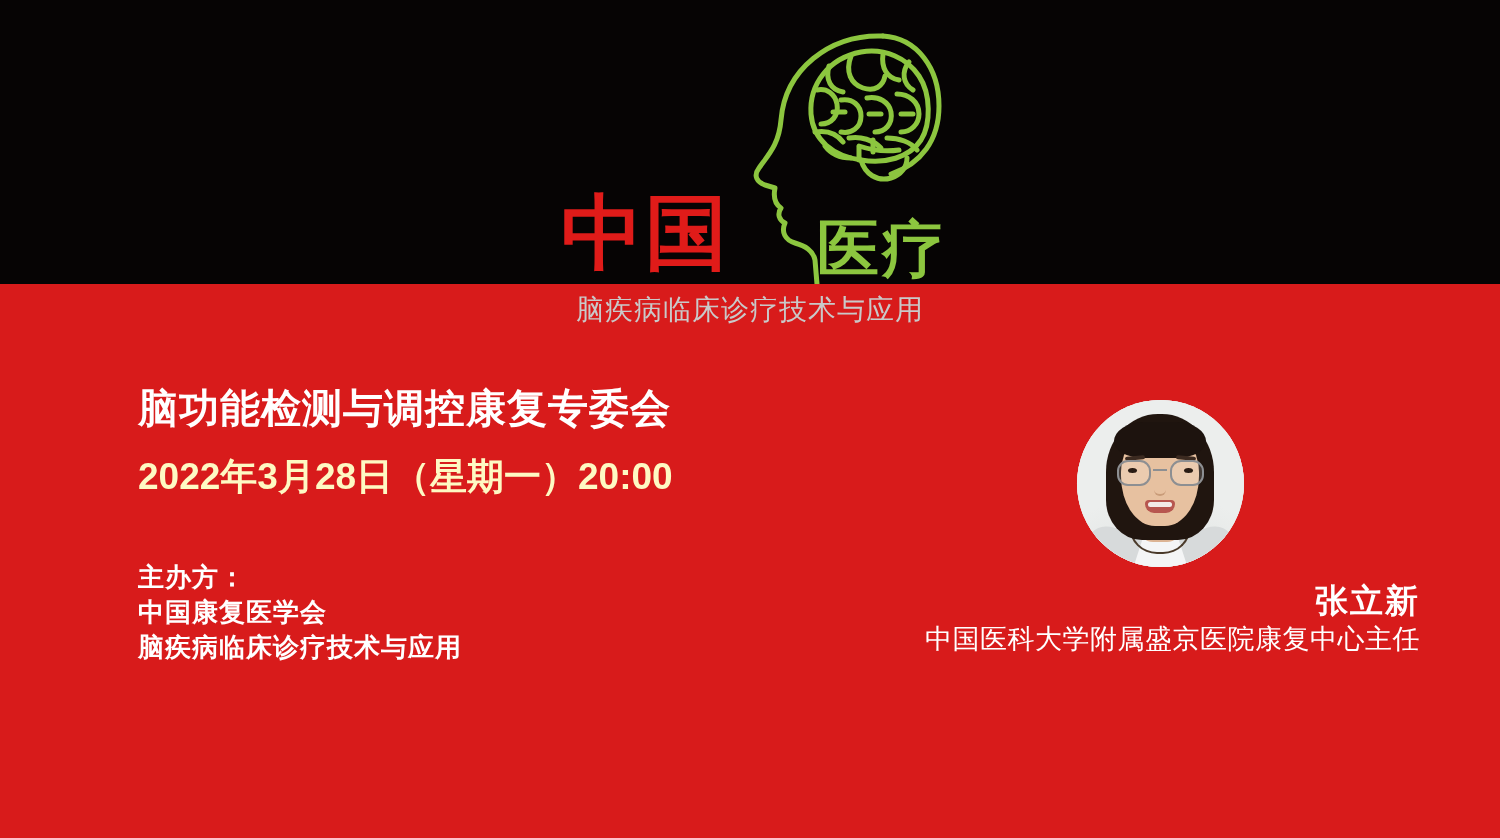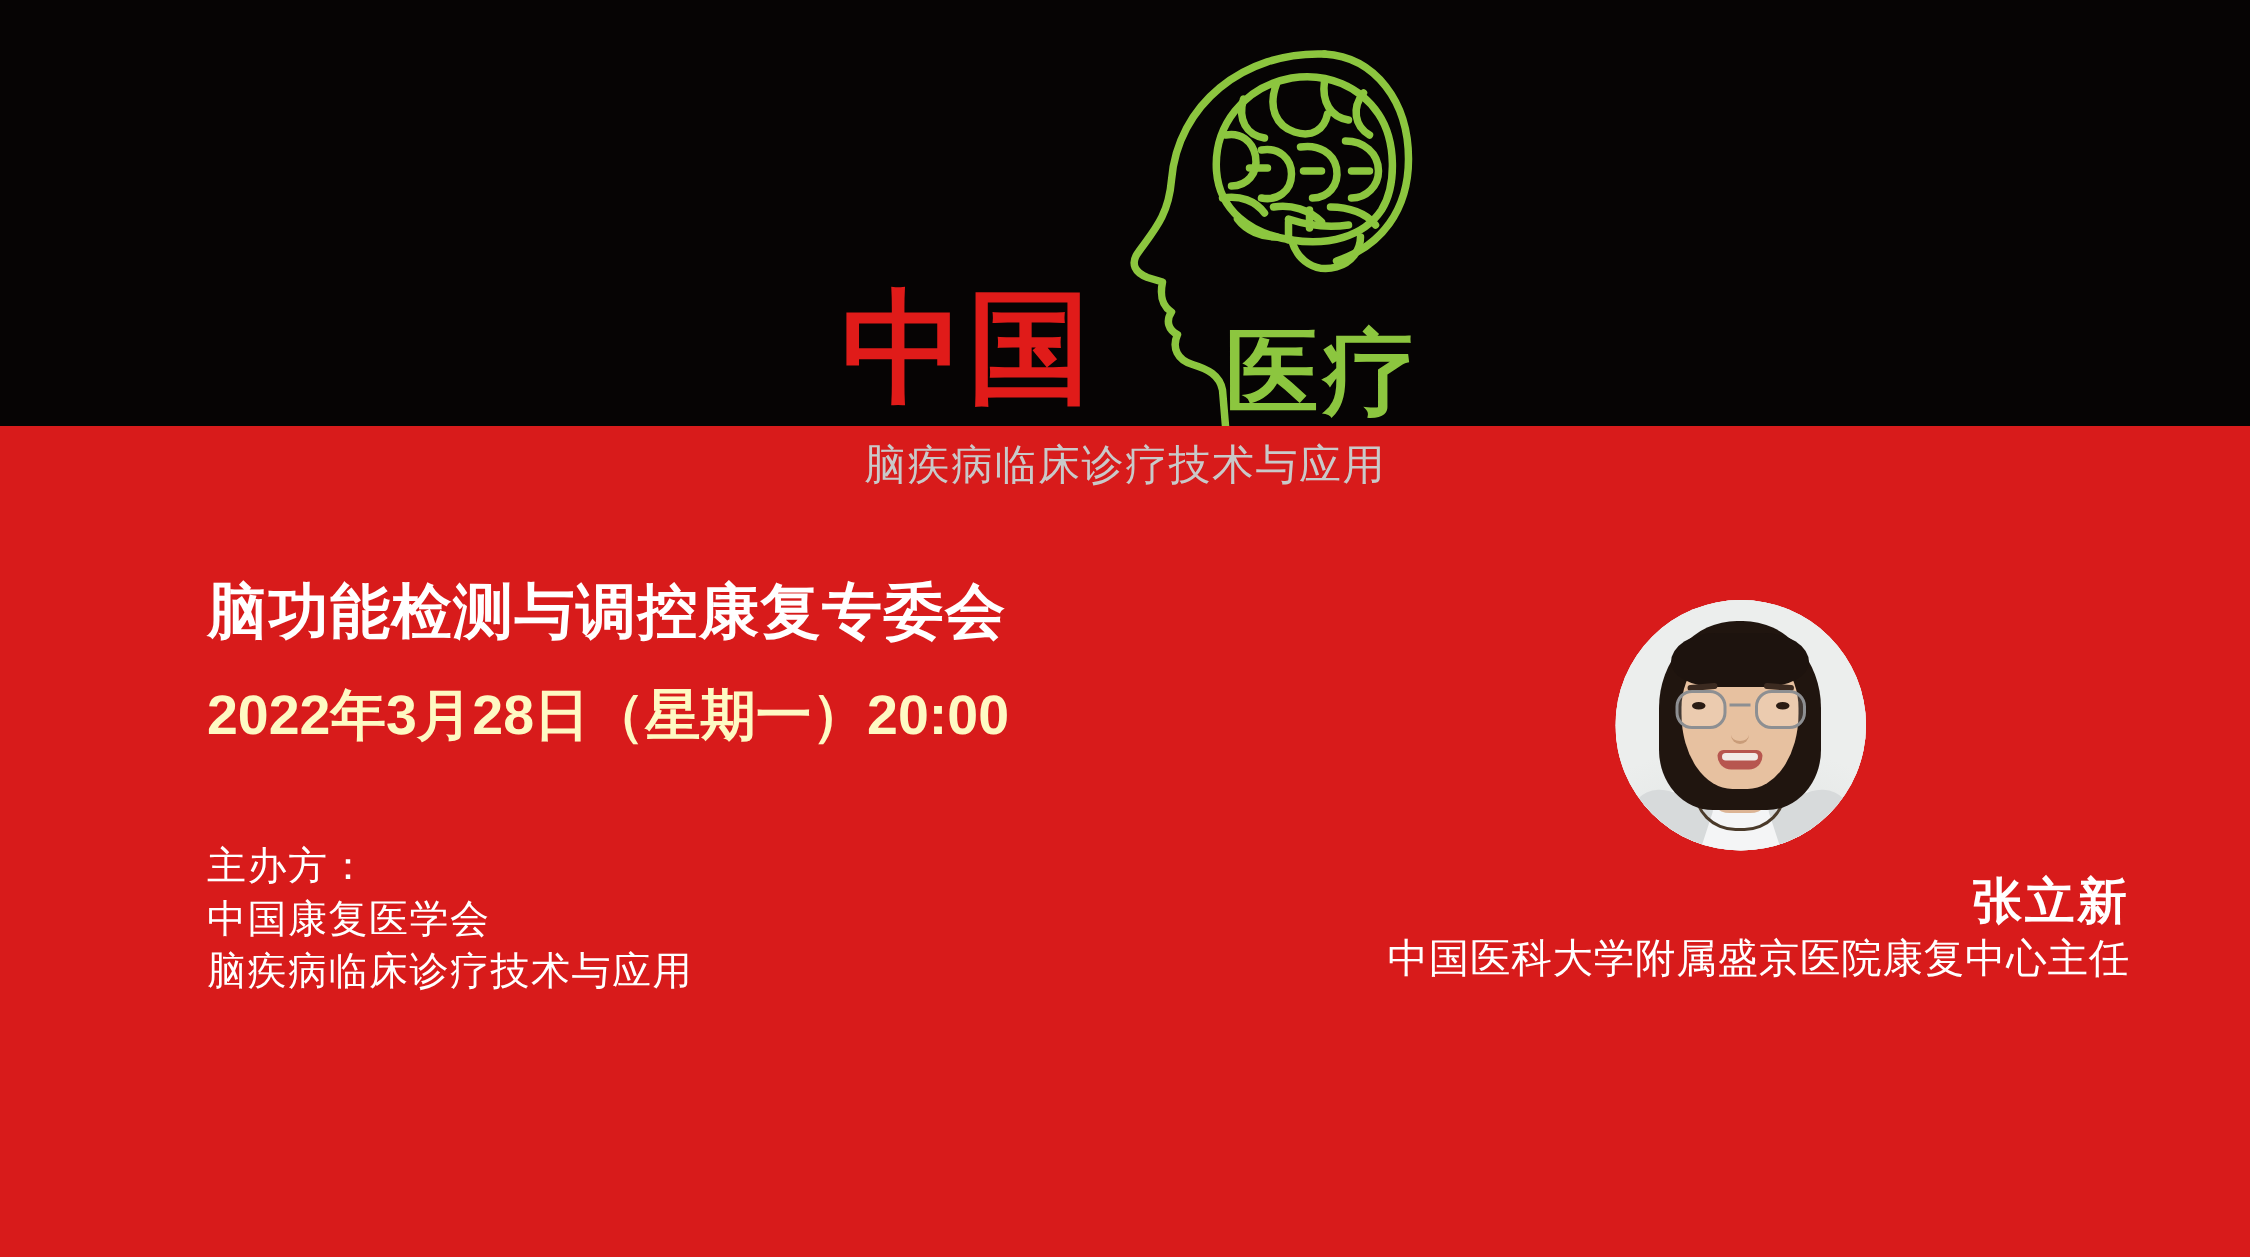--- a/index.html
+++ b/index.html
@@ -103,21 +103,21 @@
     letter-spacing: 0px;
     white-space: nowrap;
   }
   #organizer-block {
     position: absolute;
     left: 138px;
     top: 560px;
     color: #ffffff;
     font-size: 26px;
     line-height: 35px;
-    font-weight: 400;
+    font-weight: 700;
     letter-spacing: 1px;
   }
   #organizer-block div { white-space: nowrap; }
 
   
   #speaker-block {
     position: absolute;
     left: 900px;
     top: 400px;
     width: 520px;

